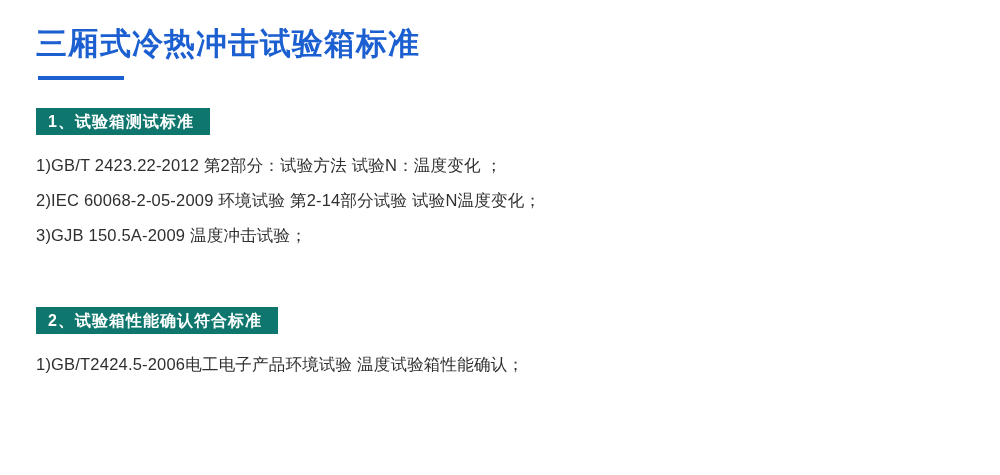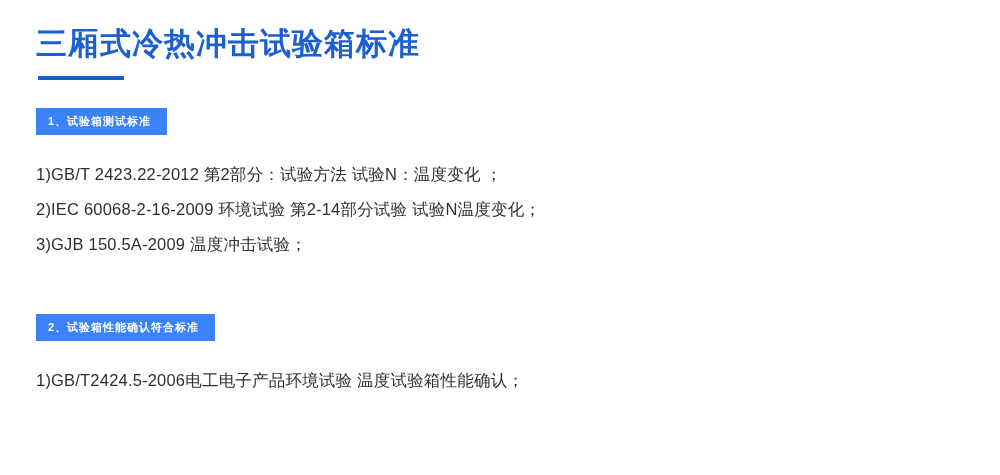--- a/index.html
+++ b/index.html
@@ -39,35 +39,35 @@
     width: 86px;
     height: 4px;
     background: #1b5fd0;
   }
   .section {
     position: absolute;
     left: 36px;
     width: 920px;
   }
   .section-1 { top: 108px; }
-  .section-2 { top: 314px; }
+  .section-2 { top: 307px; }
 
   .section-head {
     display: inline-block;
-    background: #3b82f6;
+    background: #0f766e;
     color: #ffffff;
-    font-size: 11px;
+    font-size: 16px;
     font-weight: bold;
     line-height: 27px;
     padding: 0 16px 0 12px;
     letter-spacing: 1px;
     white-space: nowrap;
   }
   .section-body {
-    margin-top: 22px;
+    margin-top: 13px;
   }
   .line {
     font-size: 16.5px;
     line-height: 35px;
     color: #2f2f2f;
     white-space: nowrap;
     letter-spacing: 0.2px;
   }
 </style>
 </head>
@@ -75,21 +75,21 @@
 
 <div class="page">
 
   <div class="title">三厢式冷热冲击试验箱标准</div>
   <div class="title-underline"></div>
 
   <div class="section section-1">
     <div class="section-head">1、试验箱测试标准</div>
     <div class="section-body">
       <div class="line">1)GB/T 2423.22-2012 第2部分：试验方法 试验N：温度变化 ；</div>
-      <div class="line">2)IEC 60068-2-16-2009 环境试验 第2-14部分试验 试验N温度变化；</div>
+      <div class="line">2)IEC 60068-2-05-2009 环境试验 第2-14部分试验 试验N温度变化；</div>
       <div class="line">3)GJB 150.5A-2009 温度冲击试验；</div>
     </div>
   </div>
 
   <div class="section section-2">
     <div class="section-head">2、试验箱性能确认符合标准</div>
     <div class="section-body">
       <div class="line">1)GB/T2424.5-2006电工电子产品环境试验 温度试验箱性能确认；</div>
     </div>
   </div>

